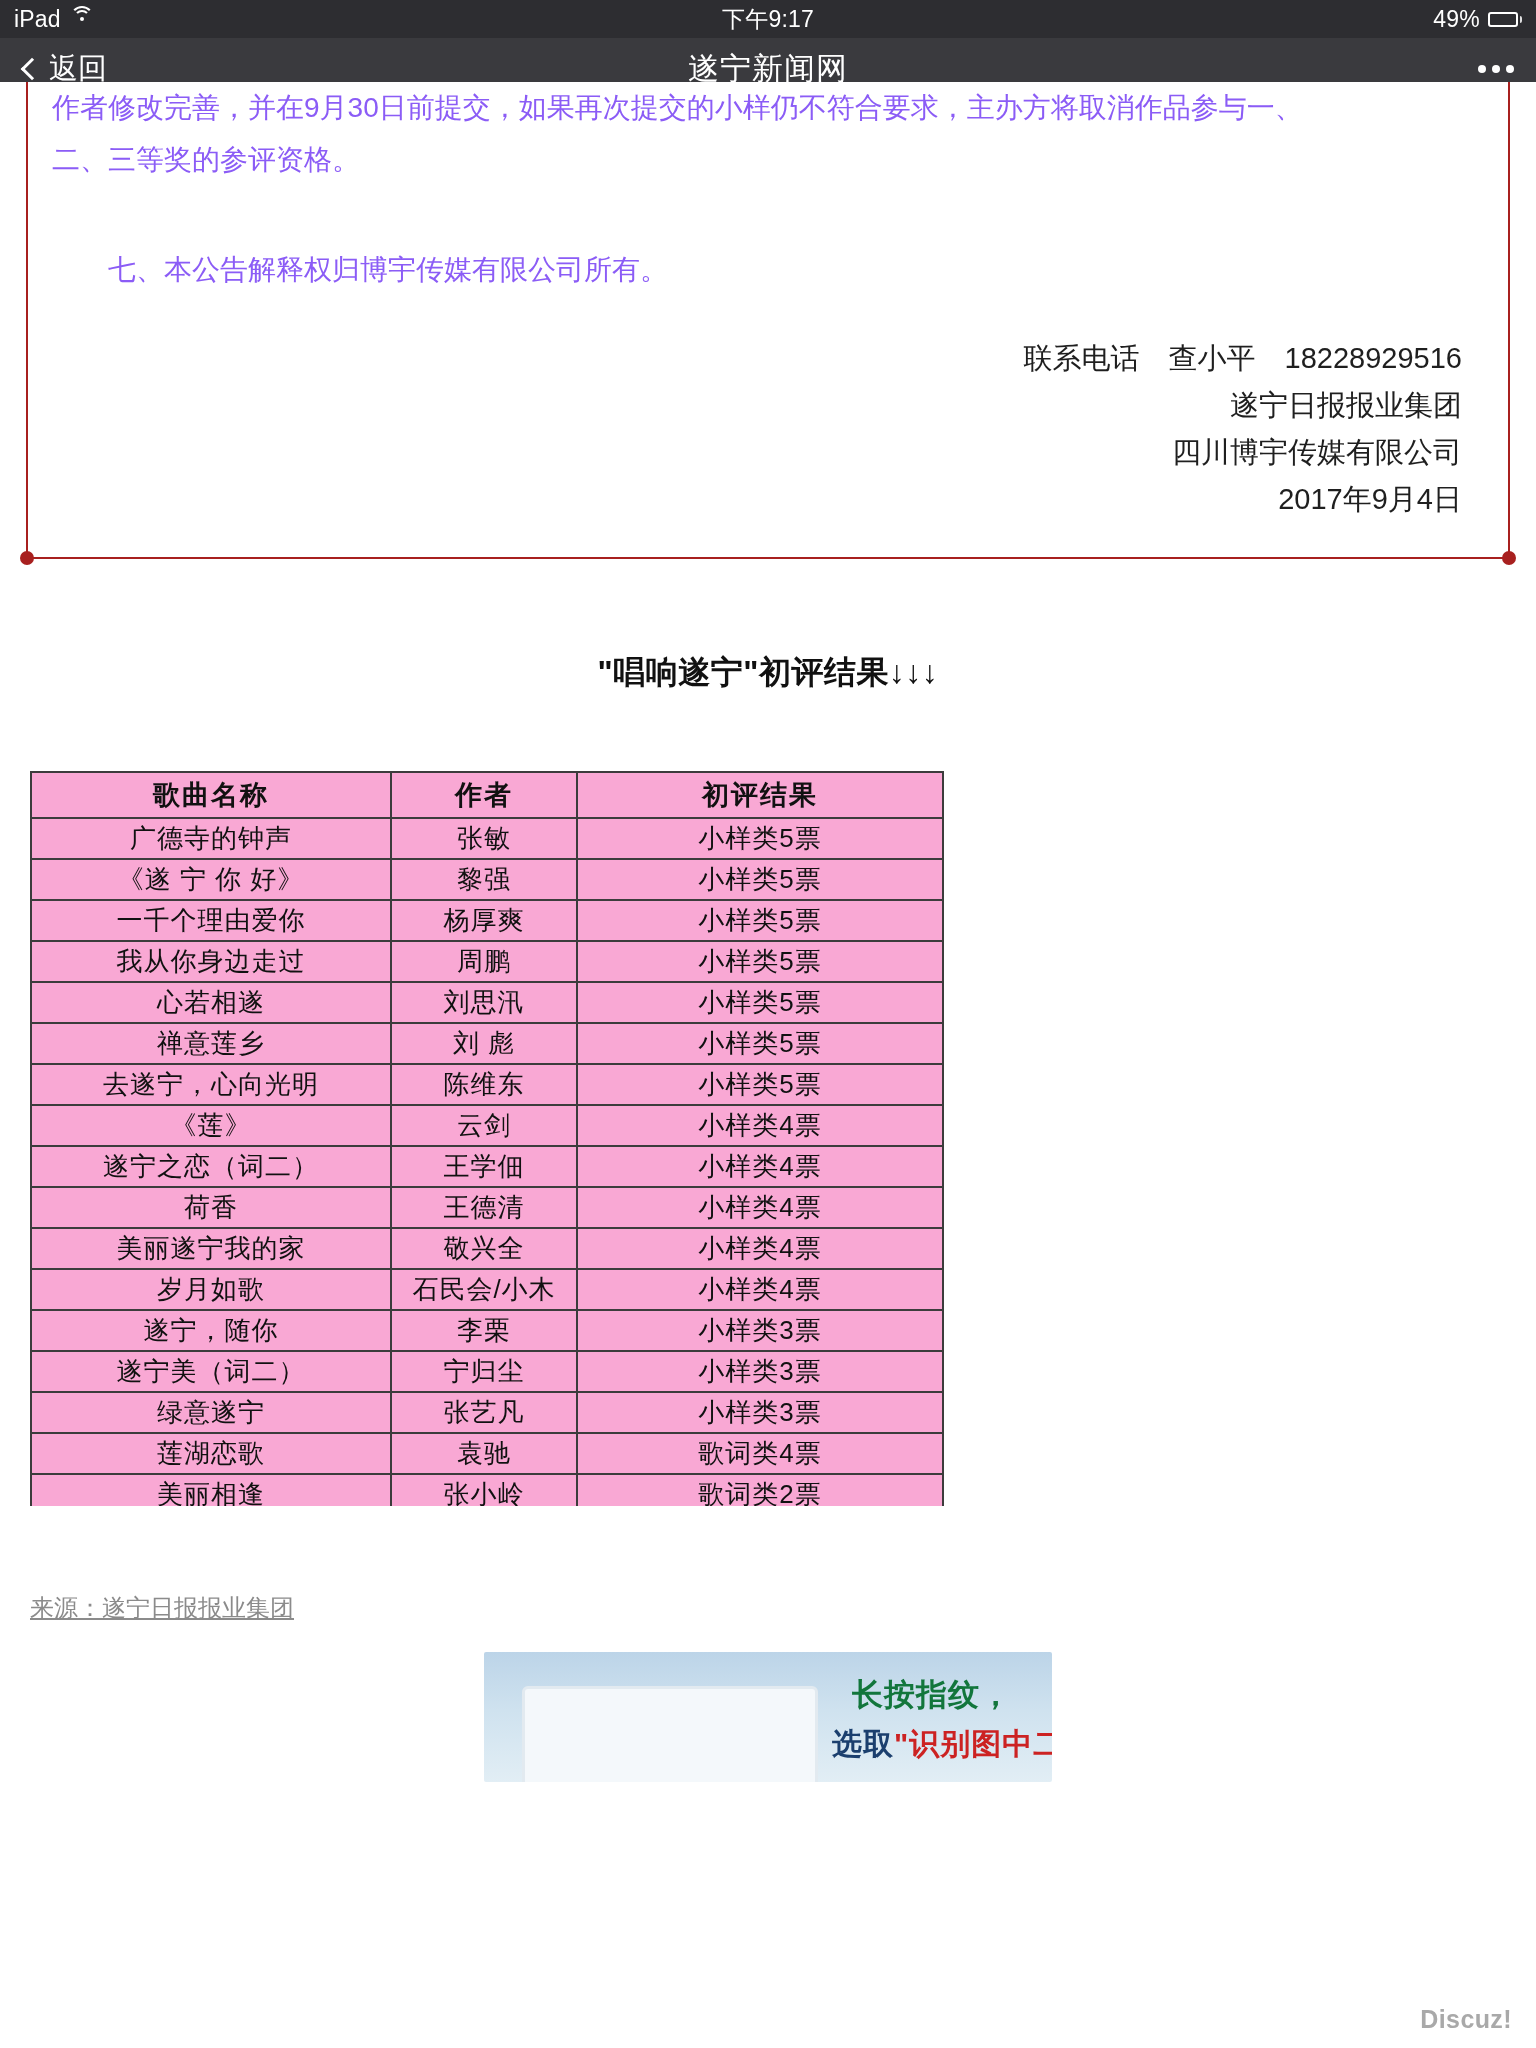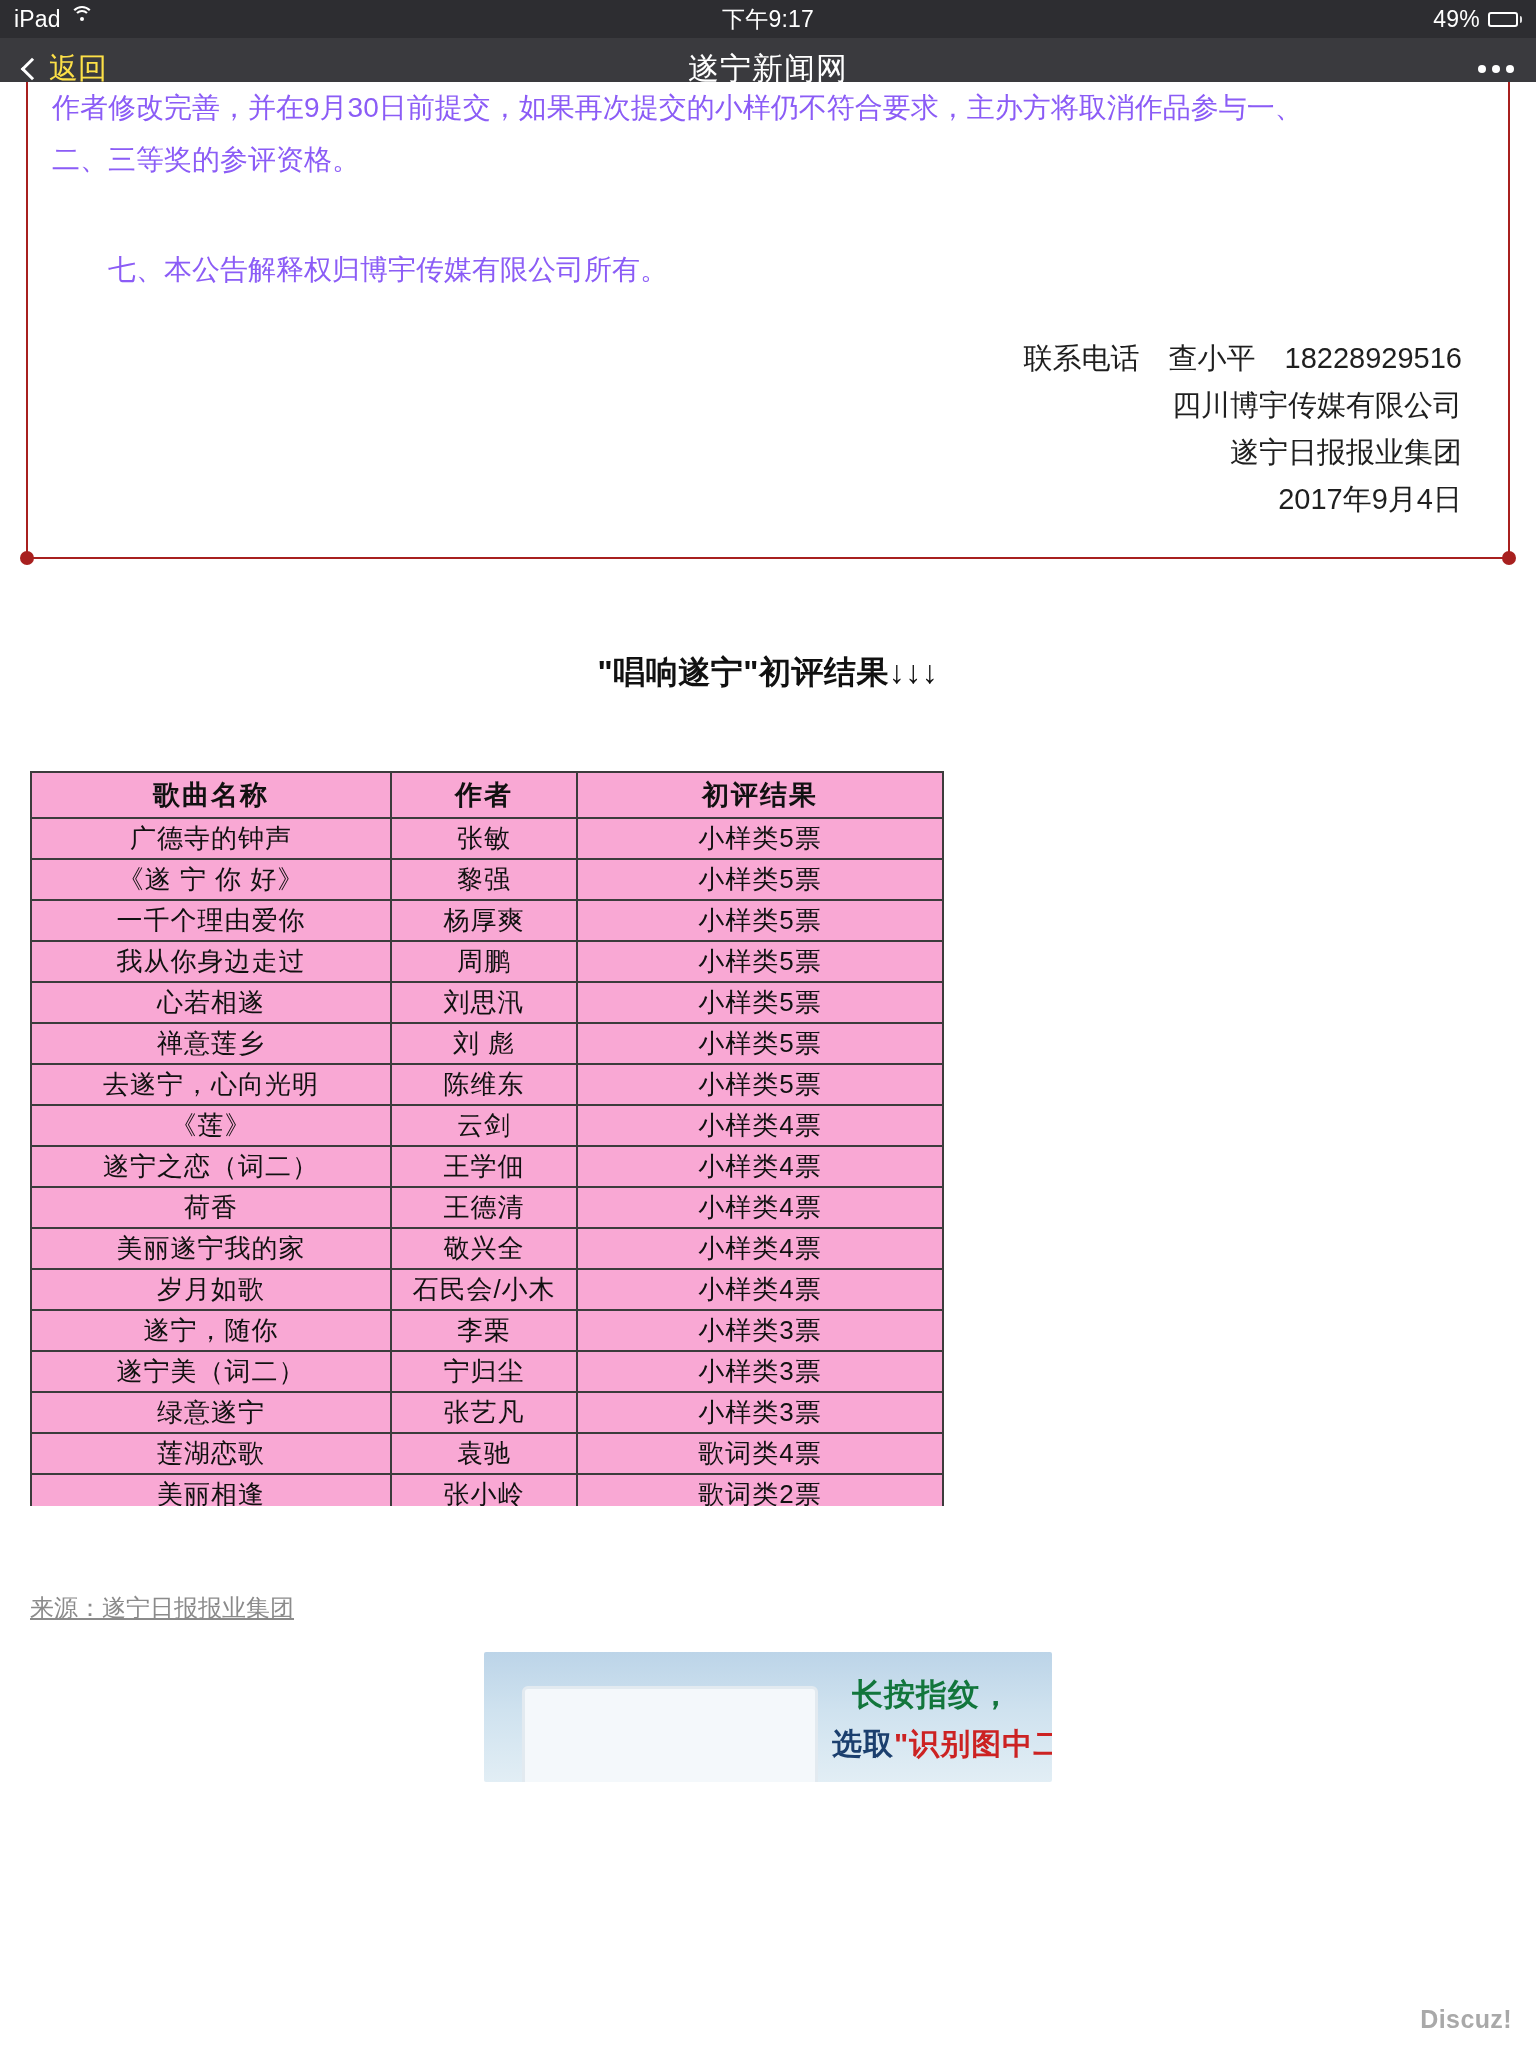--- a/index.html
+++ b/index.html
@@ -98,21 +98,21 @@
     align-items: center;
     padding: 0 22px;
     box-sizing: border-box;
     position: relative;
   }
   .nav-back {
     display: flex;
     align-items: center;
     gap: 4px;
     font-size: 29px;
-    color: #fde047;
+    color: #ffffff;
     z-index: 2;
   }
   .chevron-left {
     display: inline-block;
     width: 13px; height: 13px;
     border-left: 3.5px solid #ffffff;
     border-bottom: 3.5px solid #ffffff;
     transform: rotate(45deg);
     margin-right: 5px;
     margin-left: 2px;
@@ -340,22 +340,22 @@
 <div class="article">
 
   <div class="notice-box">
     <p class="para clipped">作者修改完善，并在9月30日前提交，如果再次提交的小样仍不符合要求，主办方将取消作品参与一、</p>
     <p class="para">二、三等奖的参评资格。</p>
     <div class="spacer-lg"></div>
     <p class="para indent">七、本公告解释权归博宇传媒有限公司所有。</p>
     <div class="spacer-md"></div>
     <div class="sign-block">
       <div class="sign-line">联系电话　查小平　18228929516</div>
+      <div class="sign-line">遂宁日报报业集团</div>
       <div class="sign-line">四川博宇传媒有限公司</div>
-      <div class="sign-line">遂宁日报报业集团</div>
       <div class="sign-line">2017年9月4日</div>
     </div>
     <span class="corner-dot left"></span>
     <span class="corner-dot right"></span>
   </div>
 
   <div class="result-heading">"唱响遂宁"初评结果↓↓↓</div>
 
   <div class="table-wrap">
     <div class="table-clip">

